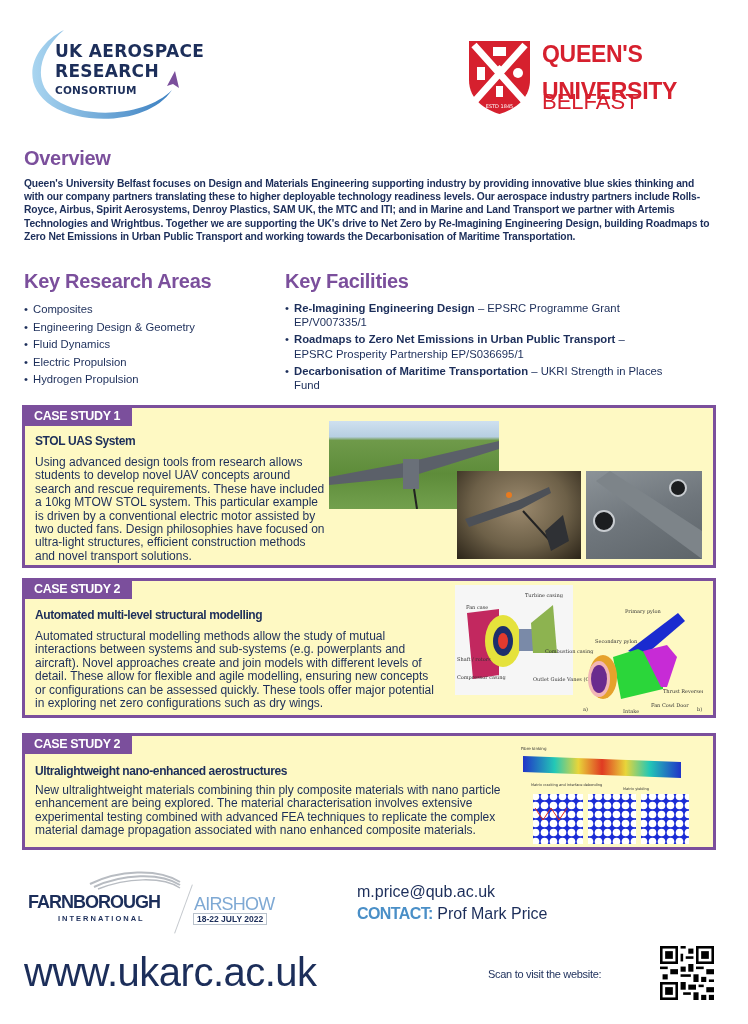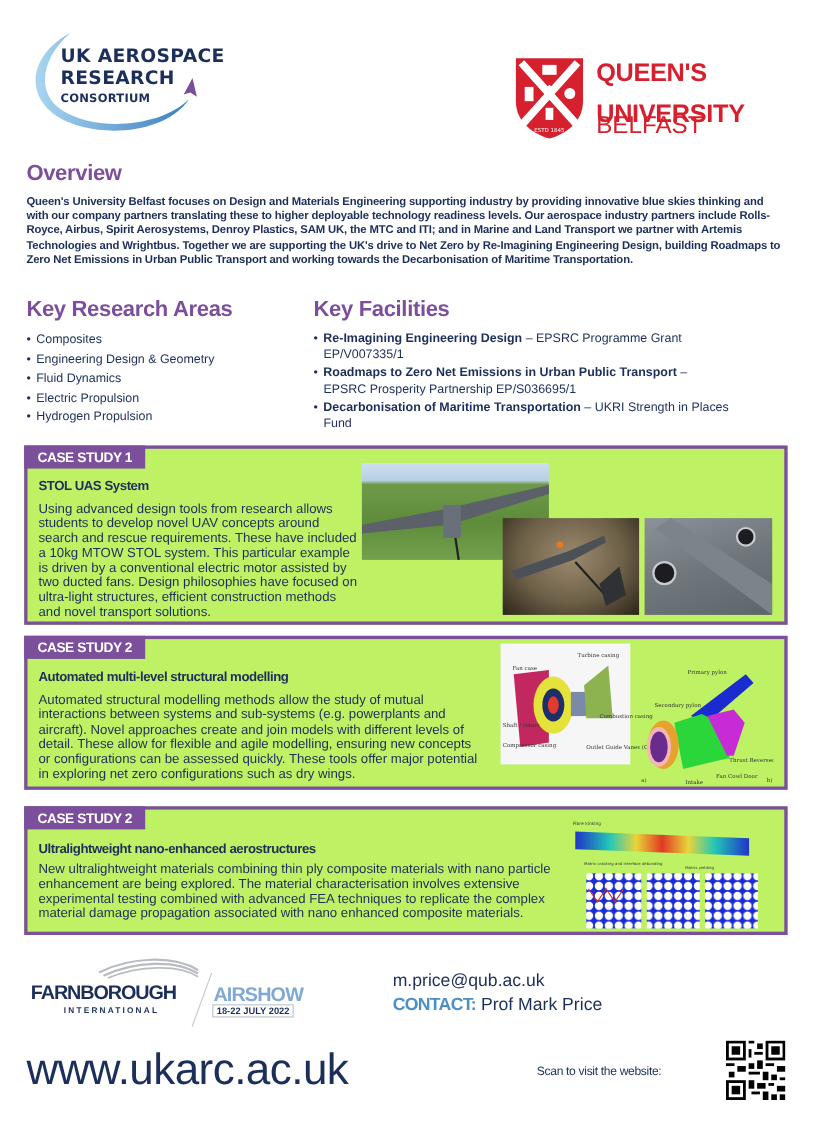--- a/index.html
+++ b/index.html
@@ -8,42 +8,42 @@
   .abs { position: absolute; }
 
   
   #ukarc-logo { left: 24px; top: 28px; width: 190px; height: 95px; }
   .ukarc-text { position: absolute; left: 31px; font-family: "DejaVu Sans", sans-serif; color: #1c2e5a; font-weight: bold; line-height: 1; }
   .ukarc-l1 { top: 15px; font-size: 17px; letter-spacing: 0.3px; text-align: right; }
   .ukarc-l2 { top: 35px; font-size: 17px; letter-spacing: 0.3px; }
   .ukarc-l3 { top: 57px; font-size: 10.5px; letter-spacing: 0.2px; }
 
   
-  #qub-logo { left: 468px; top: 52px; width: 240px; height: 75px; }
+  #qub-logo { left: 468px; top: 40px; width: 240px; height: 75px; }
   .qub-shield { position: absolute; left: 0; top: 0; width: 63px; height: 75px; }
   .qub-text { position: absolute; left: 74px; color: #d6202e; font-weight: bold; line-height: 1; }
   .qub-l1 { top: 3px; font-size: 23px; letter-spacing: -0.3px; }
   .qub-l2 { top: 27px; font-size: 23px; letter-spacing: -0.3px; margin-top: 13px; }
   .qub-l3 { top: 51px; font-size: 22px; font-weight: normal; }
 
   h2.section { color: #7b4f9c; font-weight: bold; font-size: 20px; letter-spacing: -0.3px; }
   #overview-title { left: 24px; top: 147px; }
   #overview-body { left: 24px; top: 177px; width: 690px; font-size: 10.3px; font-weight: bold; line-height: 13.2px; color: #1c2e5a; letter-spacing: -0.15px; }
 
   #kra-title { left: 24px; top: 270px; }
   #kf-title { left: 285px; top: 270px; }
   ul.plain { list-style: none; }
   #kra-list { left: 24px; top: 301px; font-size: 11.3px; line-height: 17.5px; }
   #kra-list li::before, #kf-list li::before { content: "\2022"; margin-right: 5px; }
   #kf-list { left: 285px; top: 301px; font-size: 11.3px; line-height: 14.2px; width: 380px; }
   #kf-list li { margin-bottom: 3px; padding-left: 9px; text-indent: -9px; }
   #kf-list b { font-weight: bold; }
 
   
-  .case-box { position: absolute; left: 22px; width: 694px; border: 3px solid #7b4f9c; background: #bef264; }
+  .case-box { position: absolute; left: 22px; width: 694px; border: 3px solid #7b4f9c; background: #fef9c3; }
   .case-tab { position: absolute; left: -3px; top: -3px; background: #7b4f9c; color: #fff; font-weight: bold; font-size: 12.5px; padding: 4px 12px 3px 12px; letter-spacing: -0.4px; }
   .case-title { position: absolute; left: 10px; font-weight: bold; font-size: 12px; color: #1c2e5a; letter-spacing: -0.4px; }
   .case-text { position: absolute; left: 10px; font-size: 12px; line-height: 13.4px; color: #1c2e5a; }
 
   #case1 { top: 405px; height: 163px; }
   #case2 { top: 578px; height: 140px; }
   #case3 { top: 733px; height: 117px; }
 
   .photo { position: absolute; overflow: hidden; }
 
@@ -209,21 +209,21 @@
 
 <div id="farnborough" class="abs">
   <svg class="abs" style="left:60px;top:0" width="95" height="22" viewBox="0 0 95 22">
     <path d="M2 16 C 30 2, 70 0, 92 14" stroke="#b8bcc2" stroke-width="2" fill="none"></path>
     <path d="M6 19 C 34 6, 72 4, 92 17" stroke="#b8bcc2" stroke-width="2" fill="none"></path>
     <path d="M10 21 C 38 10, 74 8, 92 20" stroke="#b8bcc2" stroke-width="1.5" fill="none"></path>
   </svg>
   <div class="abs" style="left:0;top:24px;font-size:18px;font-weight:bold;color:#1c2e5a;letter-spacing:-1px">FARNBOROUGH</div>
   <div class="abs" style="left:30px;top:46px;font-size:7.5px;font-weight:bold;color:#1c2e5a;letter-spacing:2px">INTERNATIONAL</div>
   <div class="abs" style="left:155px;top:15px;width:1px;height:52px;background:#c5c9ce;transform:rotate(20deg)"></div>
-  <div class="abs" style="left:166px;top:26px;font-size:18px;font-weight:bold;color:#7fa9d4;letter-spacing:-0.8px">AIRSHOW</div>
+  <div class="abs" style="left:166px;top:26px;font-size:18px;font-weight:normal;color:#7fa9d4;letter-spacing:-0.8px">AIRSHOW</div>
   <div class="abs" style="left:165px;top:45px;font-size:8.5px;font-weight:bold;color:#1c2e5a;border:1px solid #b9c2cc;padding:0 3px">18-22 JULY 2022</div>
 </div>
 
 <div id="contact" class="abs">
   <div>m.price@qub.ac.uk</div>
   <div><span class="lbl">CONTACT:</span><span> Prof Mark Price</span></div>
 </div>
 
 <div id="website" class="abs">www.ukarc.ac.uk</div>
 

